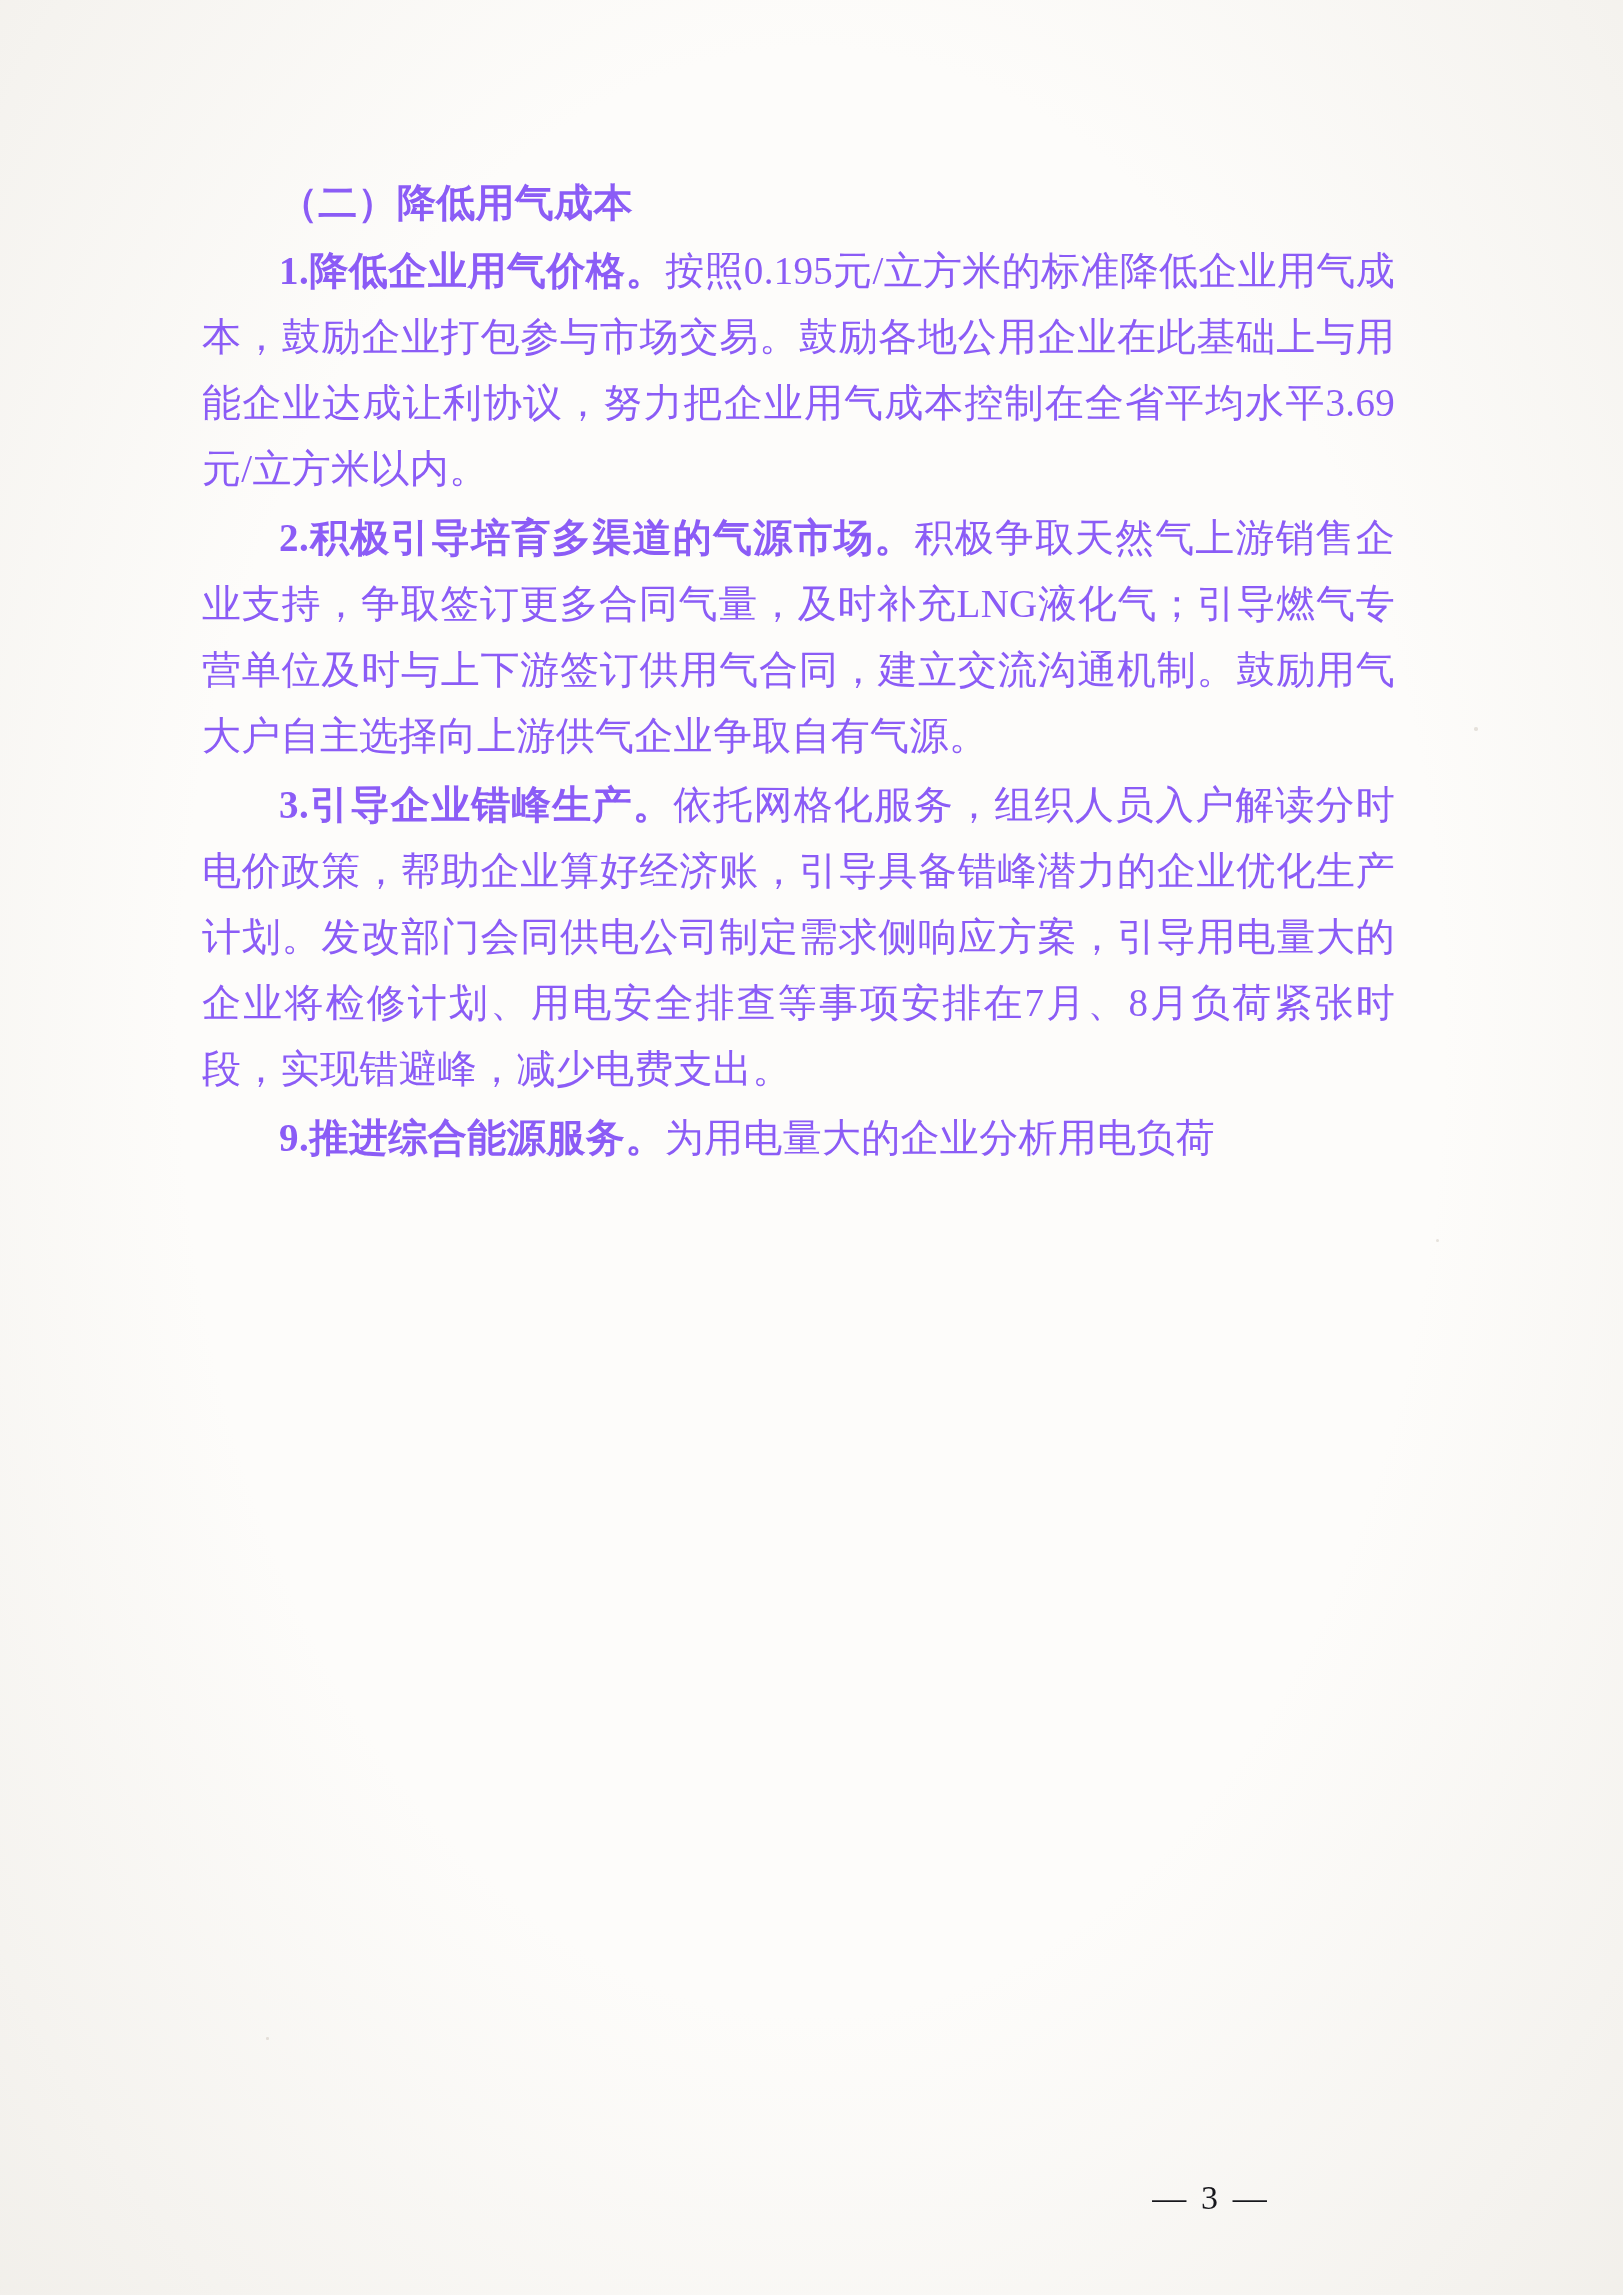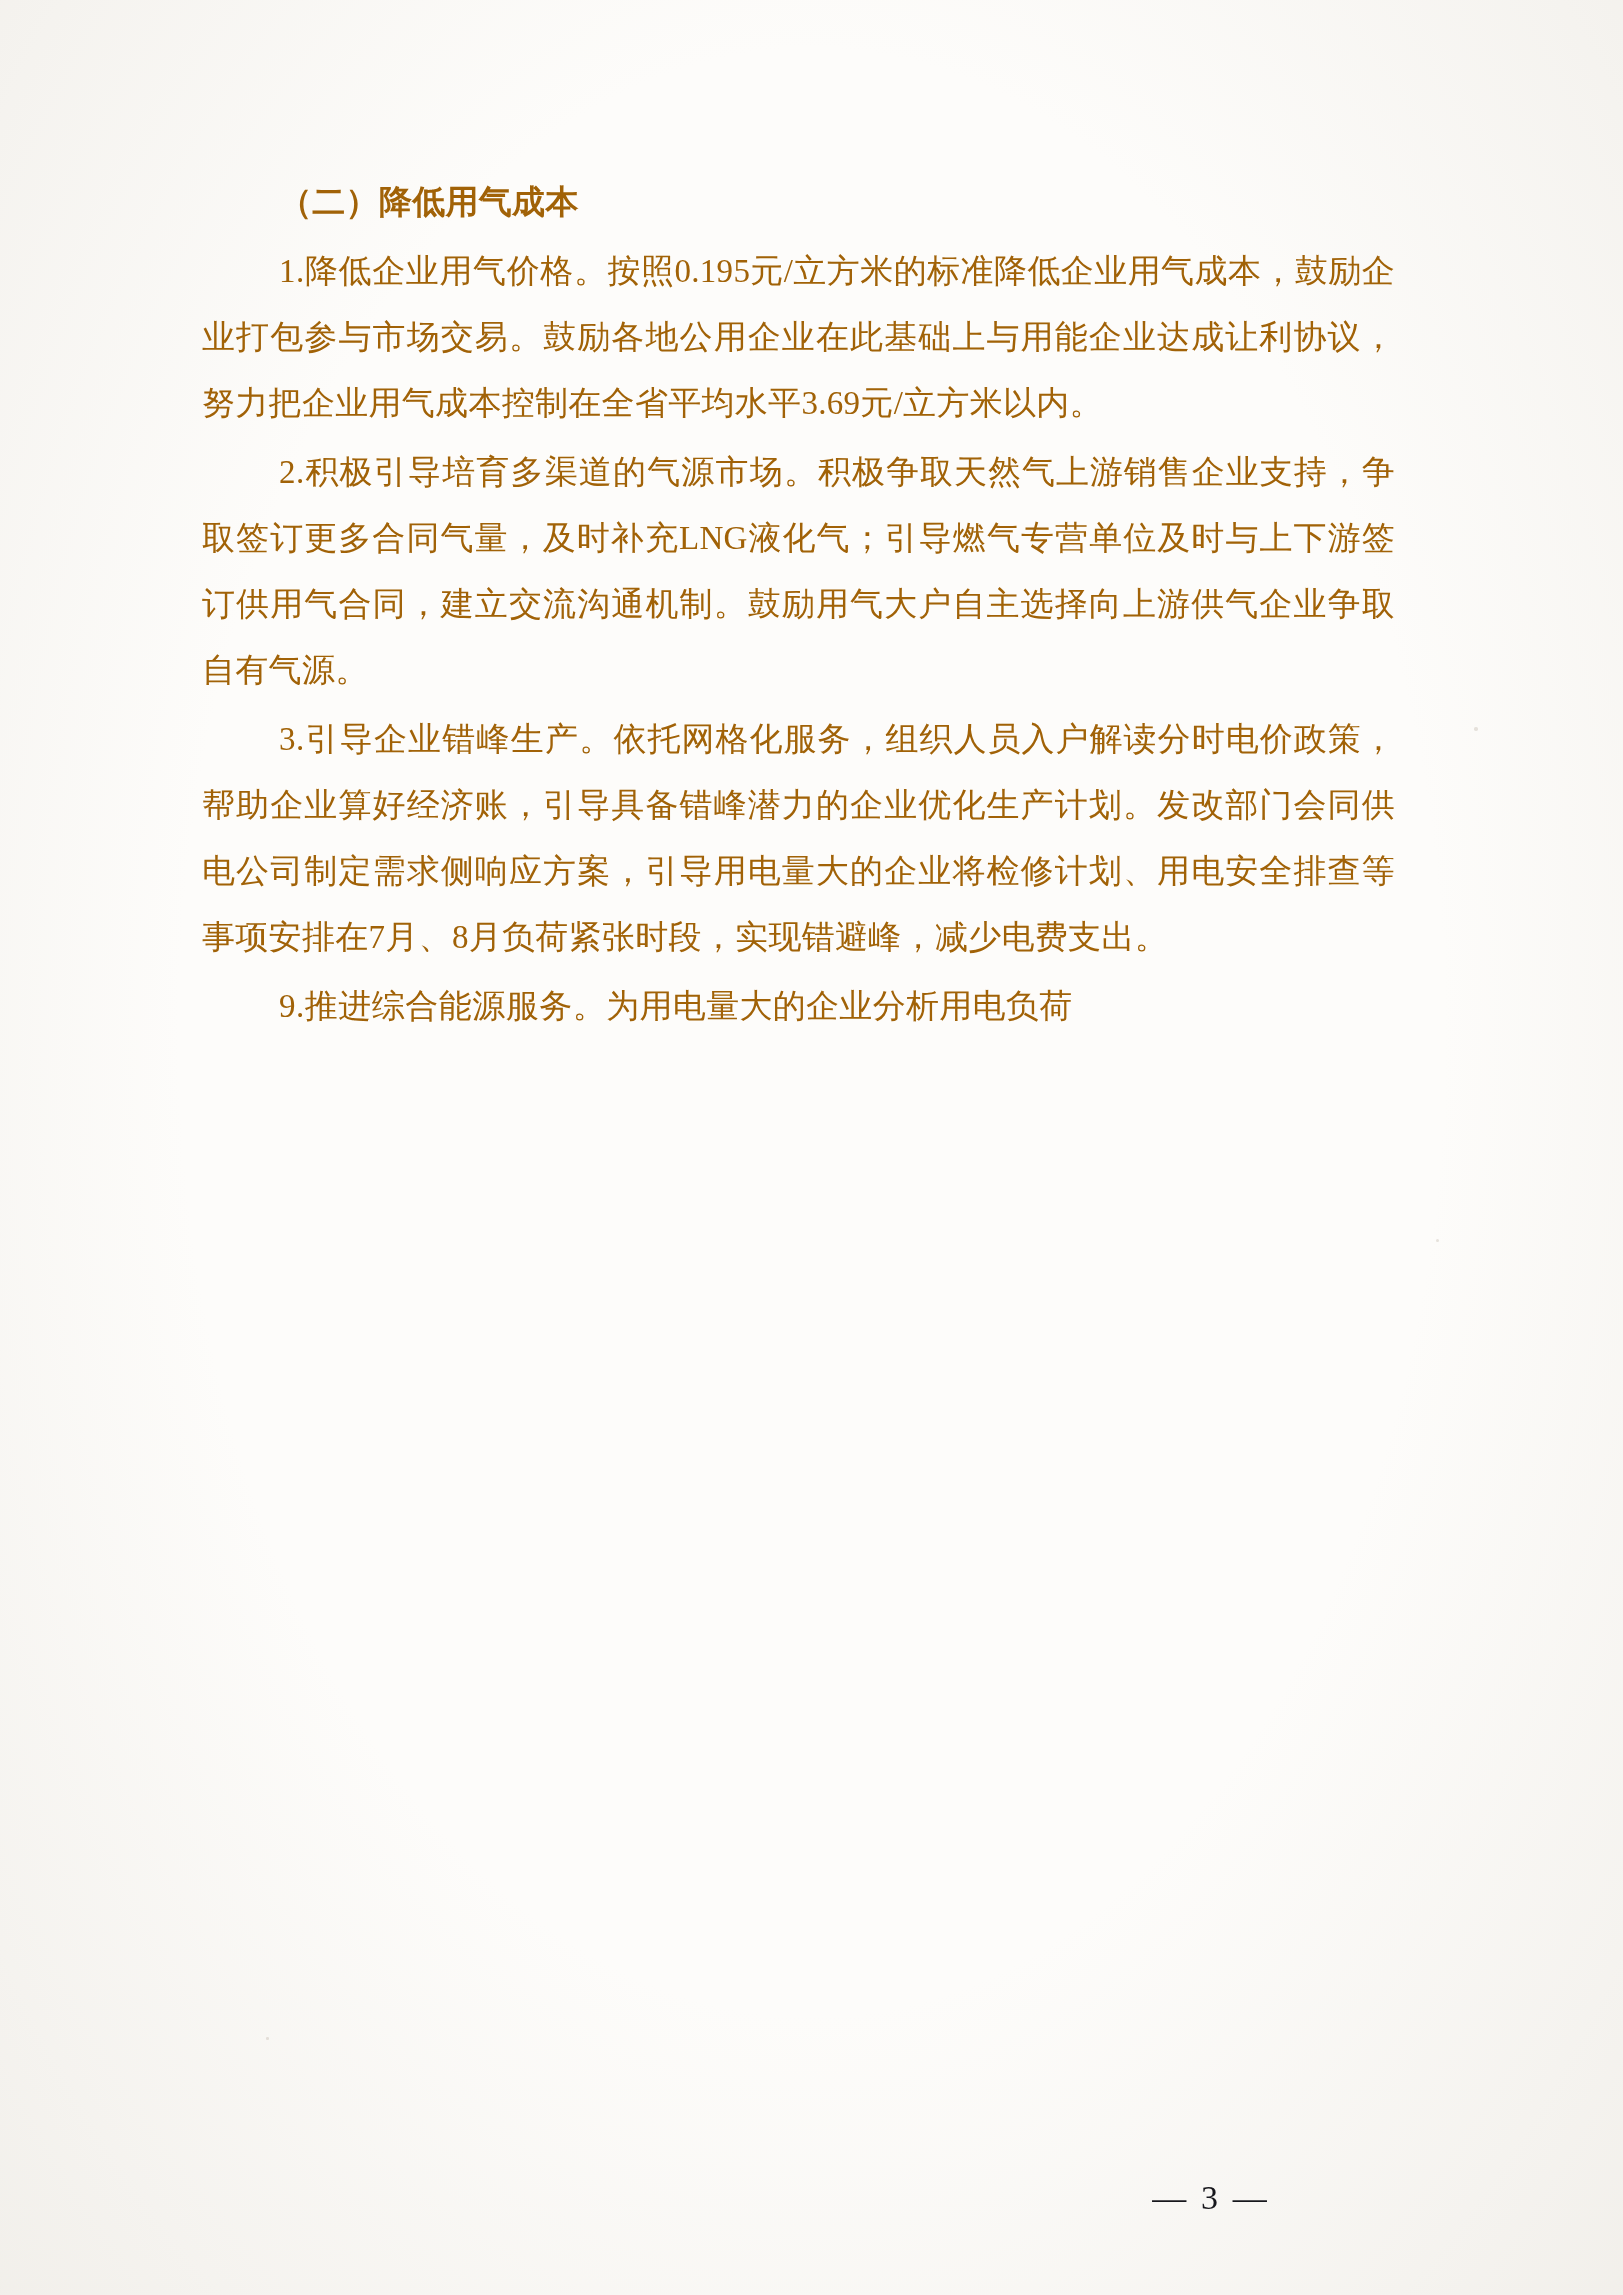--- a/index.html
+++ b/index.html
@@ -34,41 +34,41 @@
 
   .content {
     position: absolute;
     left: 202px;
     top: 169px;
     width: 1193px;
   }
 
   p.para {
     margin: 0 0 3.1px 0;
-    font-size: 33px;
+    font-size: 39px;
     line-height: 66px;
     text-align: justify;
     text-justify: inter-ideograph;
     letter-spacing: 0.3px;
-    color: #a16207;
+    color: #8b5cf6;
   }
 
   p.para .indent {
     display: inline-block;
     width: 77px;
   }
 
   .heading-kai {
     font-family: "DejaVu Serif", "Liberation Serif", serif;
     font-weight: 600;
     letter-spacing: 1.5px;
   }
 
   .lead {
-    font-weight: 400;
+    font-weight: 700;
     letter-spacing: 0.5px;
   }
 
   .page-number {
     position: absolute;
     left: 0;
     right: 0;
     bottom: 78px;
     text-align: center;
     font-size: 34px;

